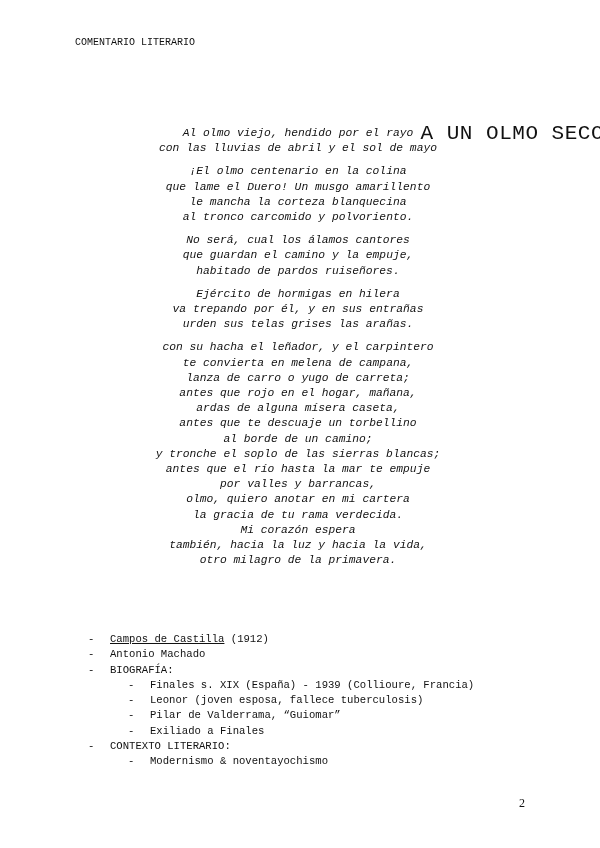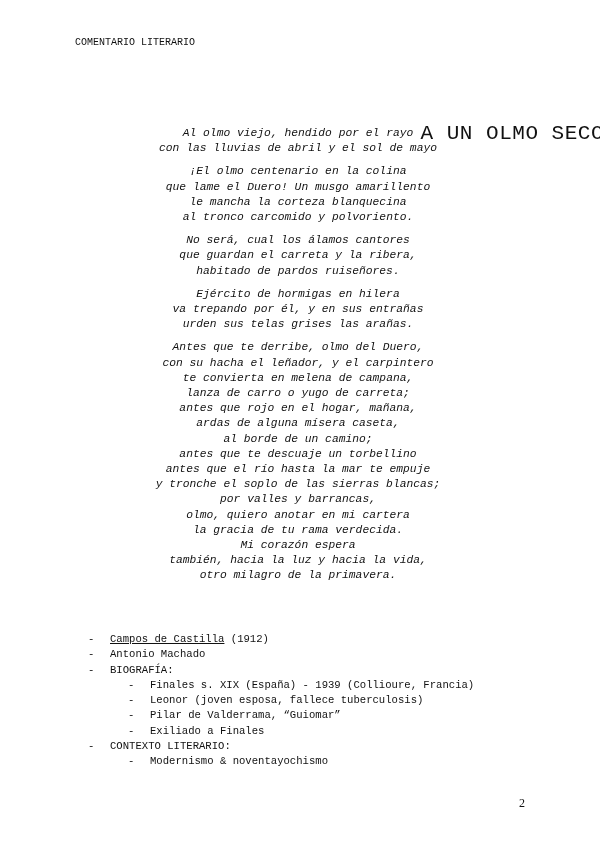--- a/index.html
+++ b/index.html
@@ -28,39 +28,38 @@
     <span class="line">con las lluvias de abril y el sol de mayo</span>
   </div>
   <div class="stanza">
     <span class="line">¡El olmo centenario en la colina</span>
     <span class="line">que lame el Duero! Un musgo amarillento</span>
     <span class="line">le mancha la corteza blanquecina</span>
     <span class="line">al tronco carcomido y polvoriento.</span>
   </div>
   <div class="stanza">
     <span class="line">No será, cual los álamos cantores</span>
-    <span class="line">que guardan el carreta y la ribera,</span>
+    <span class="line">que guardan el camino y la empuje,</span>
     <span class="line">habitado de pardos ruiseñores.</span>
   </div>
   <div class="stanza">
     <span class="line">Ejército de hormigas en hilera</span>
     <span class="line">va trepando por él, y en sus entrañas</span>
     <span class="line">urden sus telas grises las arañas.</span>
   </div>
   <div class="stanza">
-    <span class="line">Antes que te derribe, olmo del Duero,</span>
     <span class="line">con su hacha el leñador, y el carpintero</span>
     <span class="line">te convierta en melena de campana,</span>
     <span class="line">lanza de carro o yugo de carreta;</span>
     <span class="line">antes que rojo en el hogar, mañana,</span>
     <span class="line">ardas de alguna mísera caseta,</span>
+    <span class="line">antes que te descuaje un torbellino</span>
     <span class="line">al borde de un camino;</span>
-    <span class="line">antes que te descuaje un torbellino</span>
+    <span class="line">y tronche el soplo de las sierras blancas;</span>
     <span class="line">antes que el río hasta la mar te empuje</span>
-    <span class="line">y tronche el soplo de las sierras blancas;</span>
     <span class="line">por valles y barrancas,</span>
     <span class="line">olmo, quiero anotar en mi cartera</span>
     <span class="line">la gracia de tu rama verdecida.</span>
     <span class="line">Mi corazón espera</span>
     <span class="line">también, hacia la luz y hacia la vida,</span>
     <span class="line">otro milagro de la primavera.</span>
   </div>
 </div>
 
 <div class="notes">

